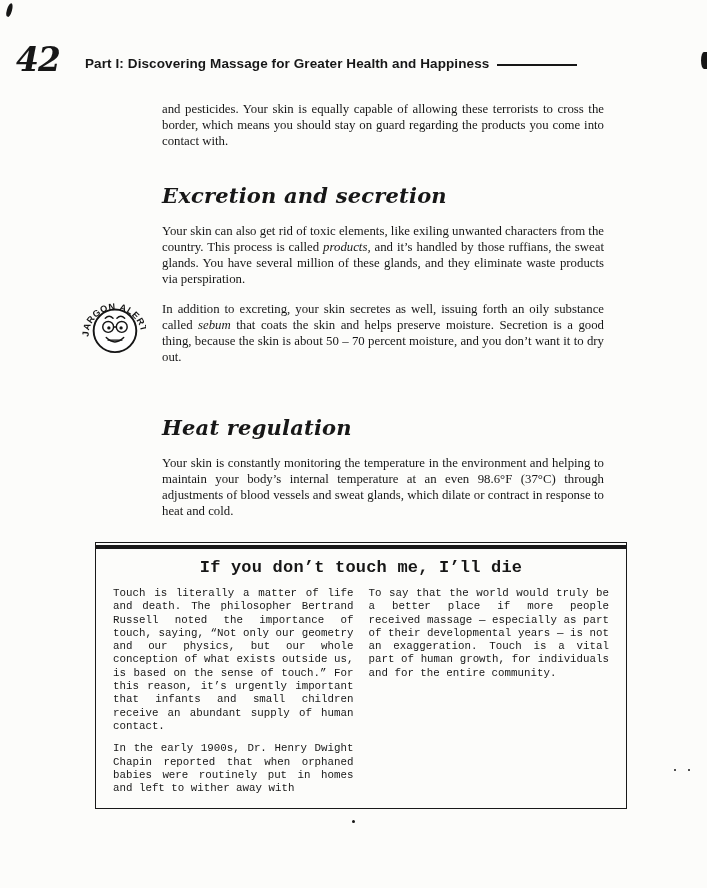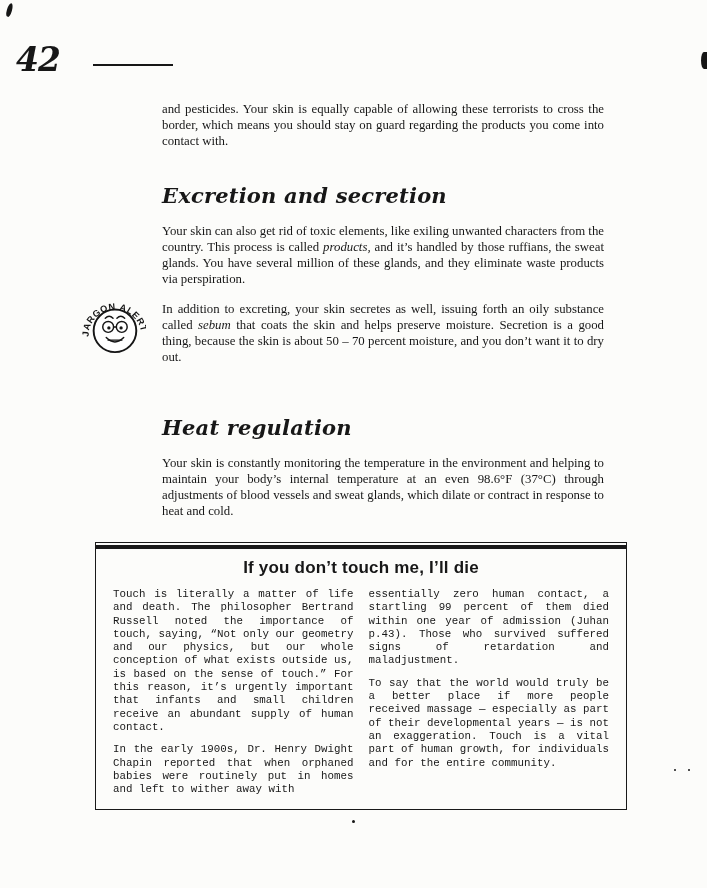--- a/index.html
+++ b/index.html
@@ -61,21 +61,21 @@
   
   .sidebar {
     position: absolute; left: 95px; top: 542px; width: 532px;
     min-height: 224px;
     border: 1.5px solid #191919;
     background: #fcfcfa;
     padding-bottom: 13px;
   }
   .sidebar-toprule { height: 4px; background: #191919; margin: 2px 0 9px 0; }
   .sidebar-title {
-    font-family: Liberation Sans, sans-serif;
+    font-family: Liberation Mono, monospace;
     font-weight: bold; font-size: 17px;
     text-align: center; margin: 2px 0 10px 0;
     letter-spacing: 0.2px;
   }
   .sidebar-cols {
     display: flex; gap: 15px; padding: 0 17px;
     font-family: Liberation Mono, monospace;
     font-size: 10.8px; line-height: 13.3px;
     text-align: justify;
   }
@@ -87,21 +87,21 @@
 <body>
 
 <div class="artifact topleft"></div>
 <div class="artifact rightedge"></div>
 <div class="artifact dot-bottom"></div>
 <div class="artifact dot-r1"></div>
 <div class="artifact dot-r2"></div>
 
 <div class="page-number">42</div>
 <div class="running-head">
-  <span class="head-rule"></span>
+  <span>Part I: Discovering Massage for Greater Health and Happiness</span><span class="head-rule"></span>
 </div>
 
 <div class="body-col">
 
   <p class="body-text">and pesticides. Your skin is equally capable of allowing these terrorists to cross the border, which means you should stay on guard regarding the products you come into contact with.</p>
 
   <h2 class="script-head">Excretion and secretion</h2>
 
   <p class="body-text"><span>Your skin can also get rid of toxic elements, like exiling unwanted characters from the country. This process is called </span><em class="term">products,</em><span> and it’s handled by those ruffians, the sweat glands. You have several million of these glands, and they eliminate waste products via perspiration.</span></p>
 
@@ -138,17 +138,16 @@
 
 <div class="sidebar">
   <div class="sidebar-toprule"></div>
   <div class="sidebar-title">If you don’t touch me, I’ll die</div>
   <div class="sidebar-cols">
     <div class="sidebar-col">
       <p>Touch is literally a matter of life and death. The philosopher Bertrand Russell noted the importance of touch, saying, “Not only our geometry and our physics, but our whole conception of what exists outside us, is based on the sense of touch.” For this reason, it’s urgently important that infants and small children receive an abundant supply of human contact.</p>
       <p>In the early 1900s, Dr. Henry Dwight Chapin reported that when orphaned babies were routinely put in homes and left to wither away with</p>
     </div>
     <div class="sidebar-col">
-      <p>essentially zero human contact, a startling 99 percent of them died within one year of admission (Juhan p.43). Those who survived suffered signs of retardation and maladjustment.</p>
       <p>To say that the world would truly be a better place if more people received massage — especially as part of their developmental years — is not an exaggeration. Touch is a vital part of human growth, for individuals and for the entire community.</p>
     </div>
   </div>
 </div>
 
 </body></html>

